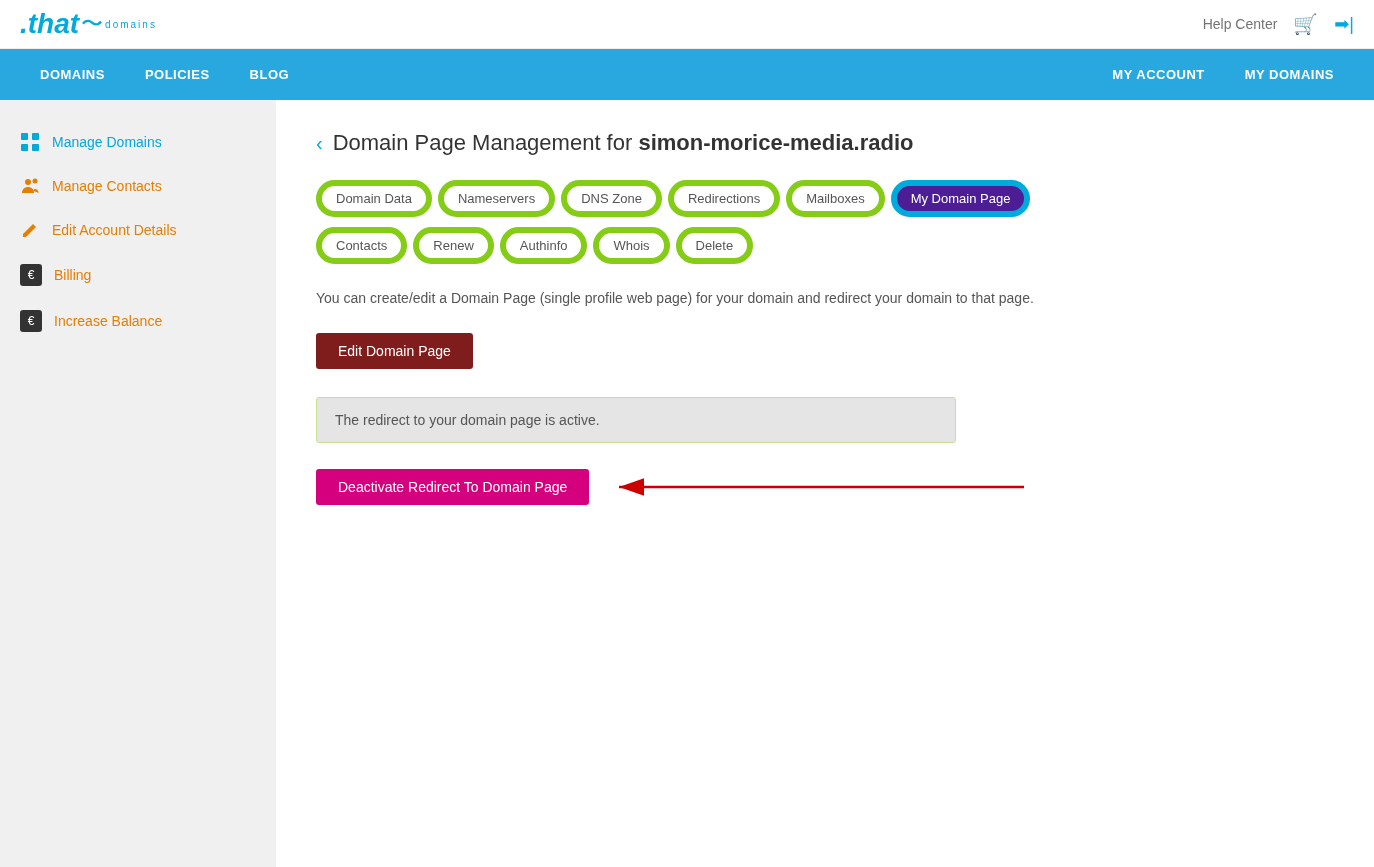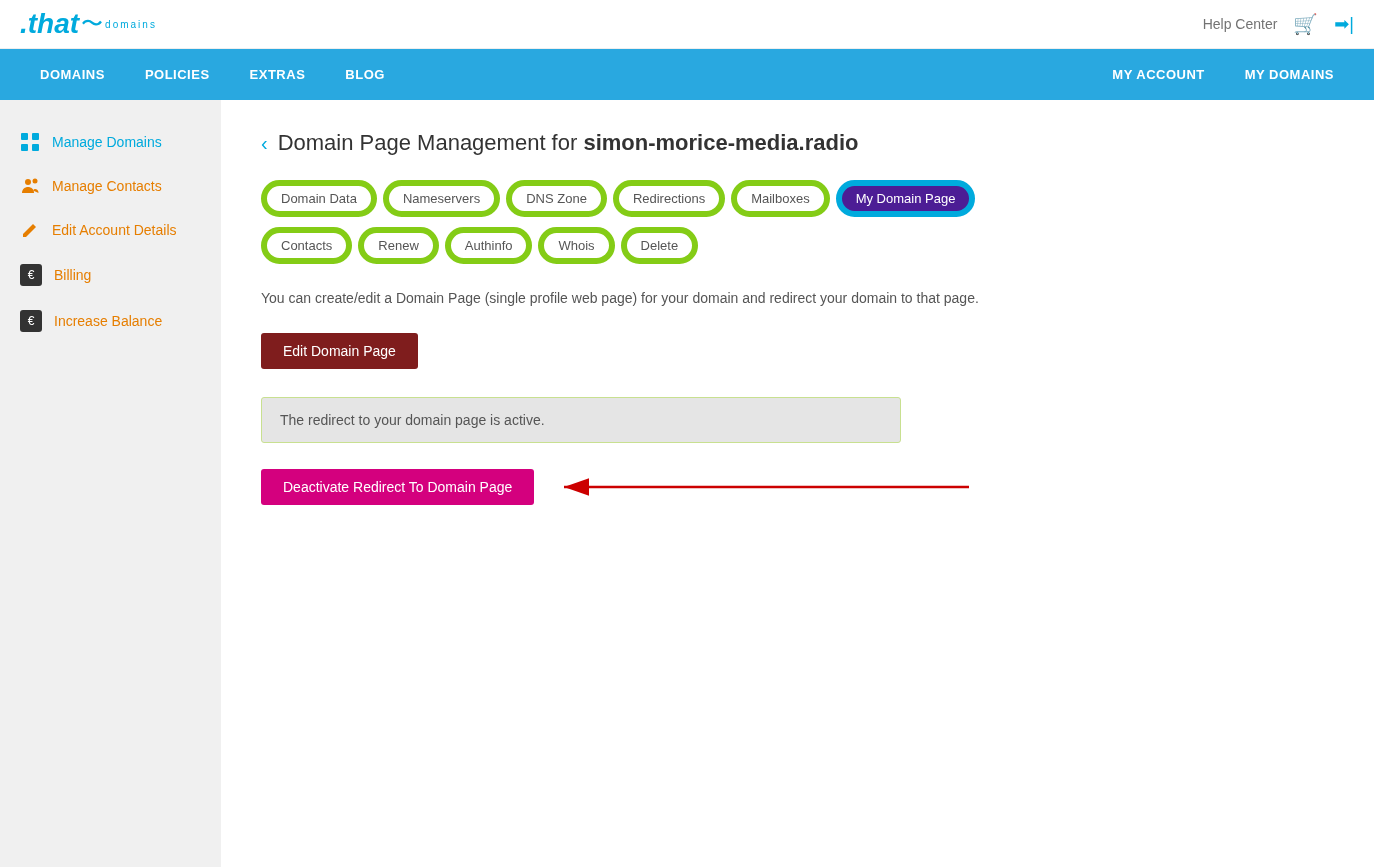--- a/index.html
+++ b/index.html
@@ -49,21 +49,21 @@
     }
 
     
     .main-layout {
       display: flex;
       min-height: calc(100vh - 100px);
     }
 
     
     .sidebar {
-      width: 221px;
+      width: 276px;
       background: #f0f0f0;
       padding: 20px 0;
       min-height: 550px;
     }
     .sidebar-item {
       display: flex;
       align-items: center;
       gap: 12px;
       padding: 12px 20px;
       cursor: pointer;
@@ -194,21 +194,20 @@
     <a href="#" class="help-center">Help Center</a>
     <span class="top-icon">🛒</span>
     <span class="top-icon" style="font-size:18px;">➡|</span>
   </div>
 </div>
 
 <nav class="nav-bar">
   <div class="nav-left">
     <a class="nav-item">DOMAINS</a>
     <a class="nav-item">POLICIES</a>
-    <a class="nav-item">EXTRAS</a>
     <a class="nav-item">BLOG</a>
   </div>
   <div class="nav-right">
     <a class="nav-item">MY ACCOUNT</a>
     <a class="nav-item">MY DOMAINS</a>
   </div>
 </nav>
 
 <div class="main-layout">
 

